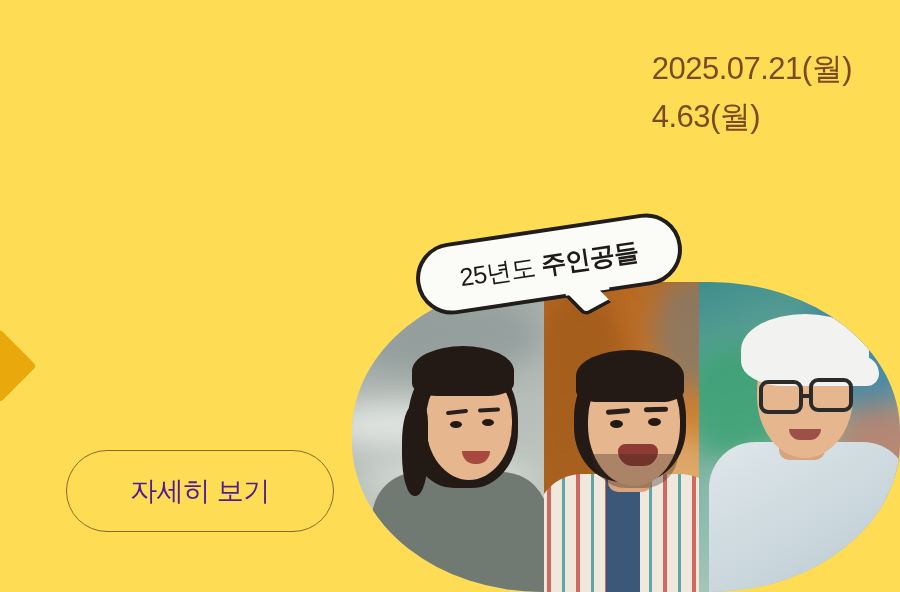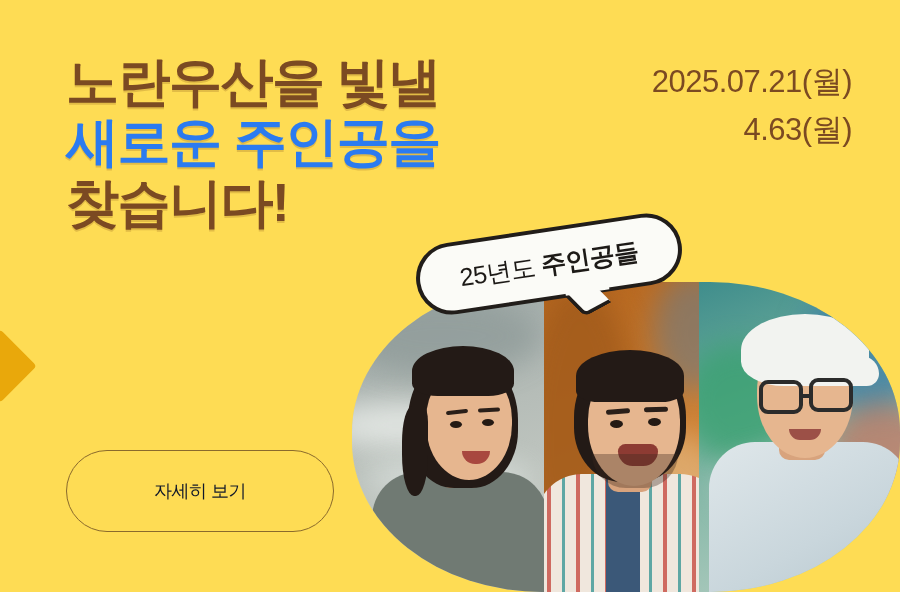--- a/index.html
+++ b/index.html
@@ -47,22 +47,22 @@
     text-shadow: 0 2px 0 rgba(175,130,45,0.35);
   }
   .line-1 { color: #7B4A22; }
   .line-2 { color: #2B7BF0; }
   .line-3 { color: #7B4A22; }
 
   
   .period {
     position: absolute;
     right: 48px;
-    top: 58px;
-    text-align: right;
+    top: 45px;
+    text-align: left;
     z-index: 6;
   }
   .period .date {
     display: block;
     color: #7B4A22;
     font-size: 31px;
     font-weight: 400;
     letter-spacing: -0.5px;
     line-height: 1.55;
     white-space: nowrap;
@@ -152,44 +152,39 @@
   
   .cta {
     position: absolute;
     left: 66px;
     top: 450px;
     width: 268px;
     height: 82px;
     background: transparent;
     border: 1.6px solid #8A6A2C;
     border-radius: 41px;
-    color: #0f172a;
-    font-size: 18px;
+    color: #4c1d95;
+    font-size: 27px;
     font-weight: 500;
     letter-spacing: -0.5px;
     cursor: pointer;
     display: flex;
     align-items: center;
     justify-content: center;
     font-family: inherit;
     z-index: 6;
   }
 </style>
 </head>
 <body>
 
 <div class="banner">
 
   <div class="nav-arrow"></div>
 
-  <div class="headline">
-    <span class="line line-1">노란우산을 빛낼</span>
-    <span class="line line-2">새로운 주인공을</span>
-    <span class="line line-3">찾습니다!</span>
-  </div>
 
   <div class="period">
     <span class="date">2025.07.21(월)</span>
     <span class="date">4.63(월)</span>
   </div>
 
   <div class="photo-wrap">
 
     <div class="panel panel-1">
       <div class="bg-blur">

